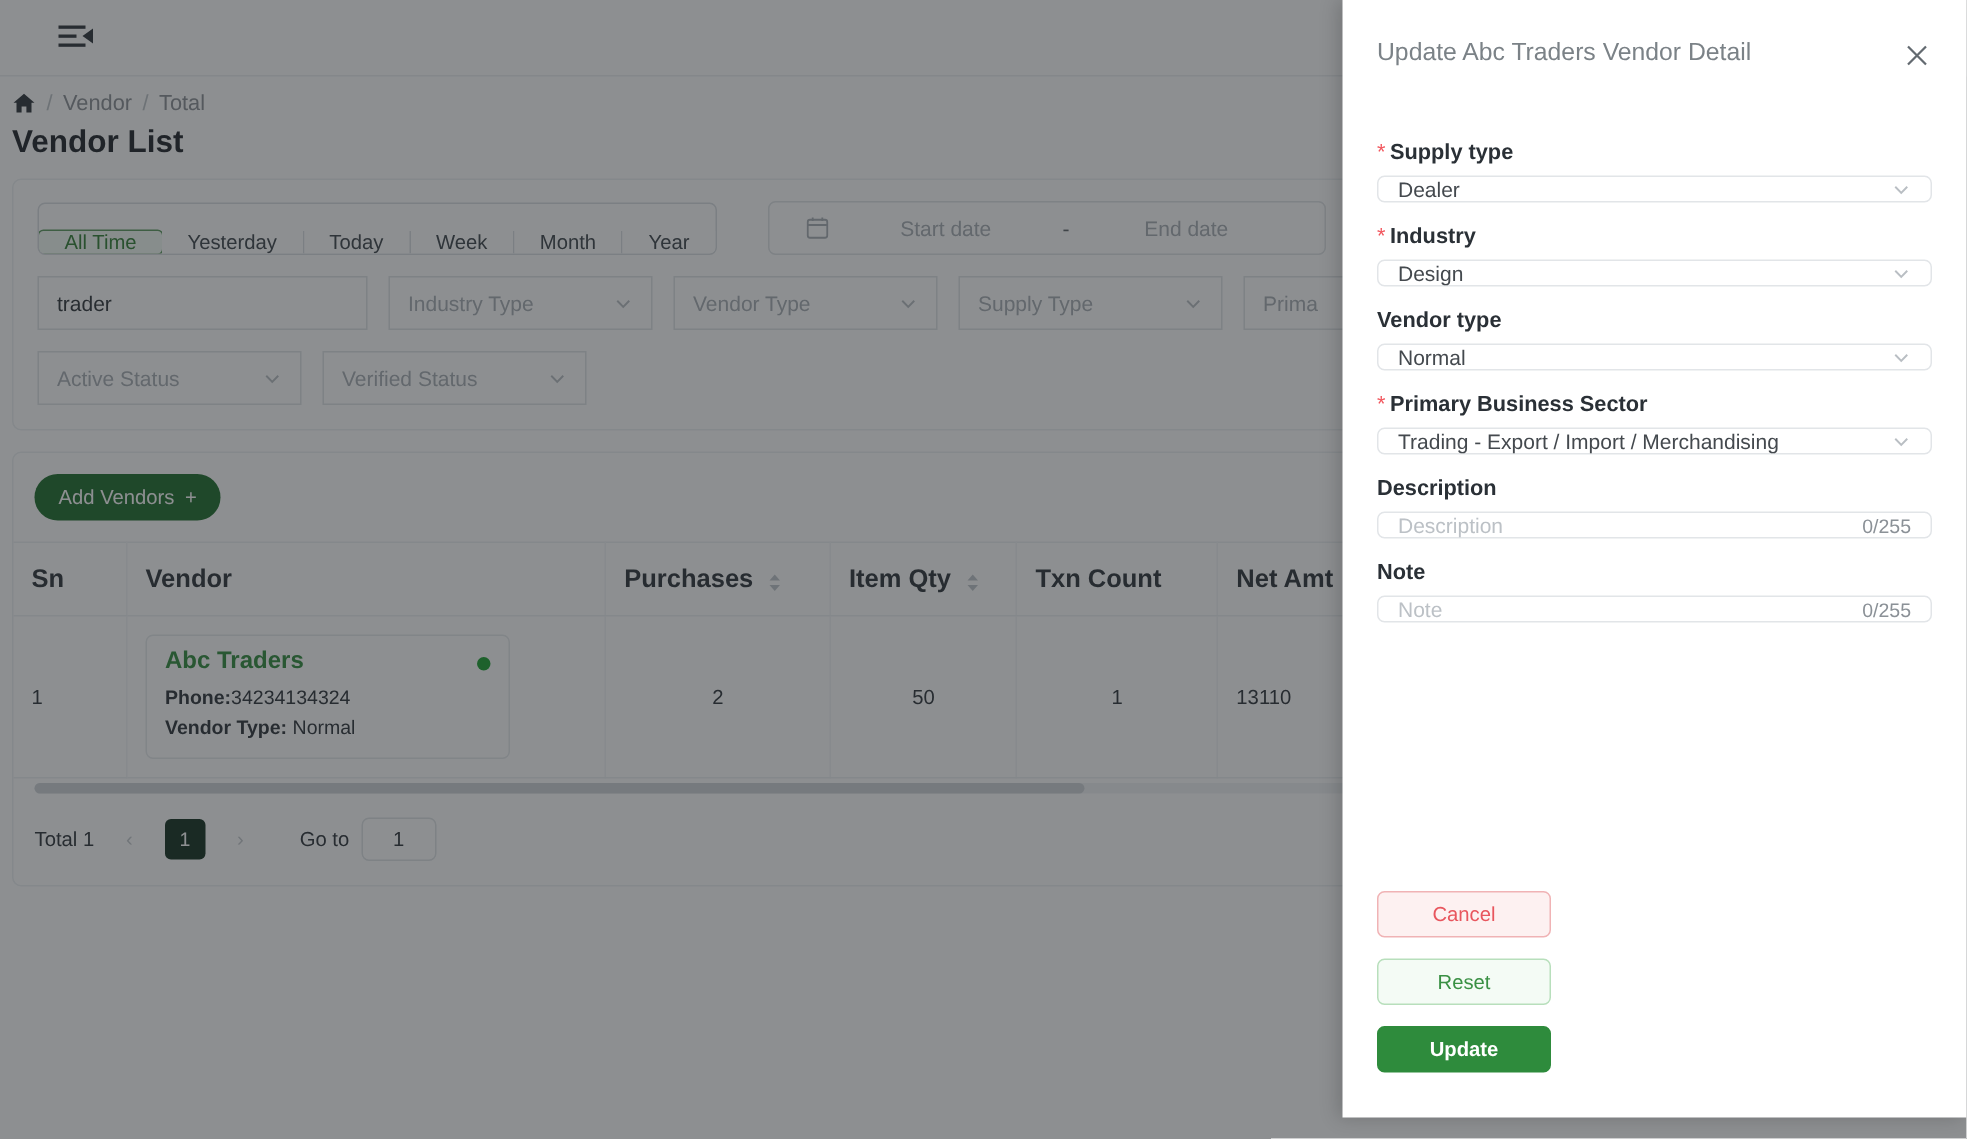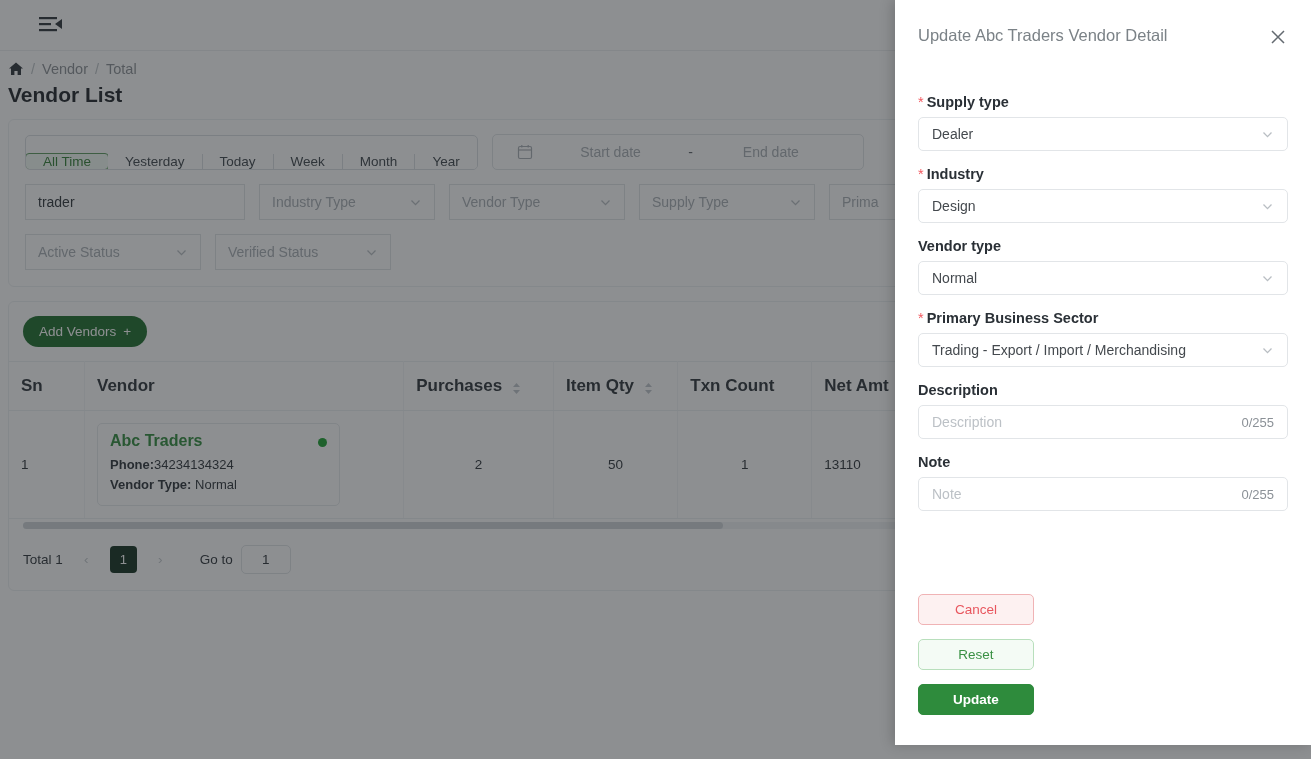--- a/index.html
+++ b/index.html
@@ -41,21 +41,21 @@
     display: flex; align-items: center; justify-content: center;
     padding: 0 17px; font-size: 13.5px; color: #3c4349;
     border-right: 1px solid #d9dde1; background: #fff; white-space: nowrap;
   }
   .seg .sgi:last-child { border-right: none; }
   .seg .sgi.active { background: #f3faf4; color: #2f7d32; border: 1px solid #5a9a5d; margin: -1px; border-radius: 4px; }
 
   .daterange {
     display: flex; align-items: center; height: 36px; width: 372px;
     border: 1px solid #dfe3e6; border-radius: 5px; background: #fff;
-    padding: 0 24px; gap: 10px; font-size: 14px; color: #a7adb3;
+    padding: 0 24px; gap: 10px; font-size: 14px; color: #a7adb3; margin-left: 20px;
   }
   .cal-ico { width: 16px; height: 16px; flex: none; }
   .dr-seg { flex: 1; text-align: center; }
   .dr-dash { color: #5c6268; }
 
   .ctrl {
     height: 36px; border: 1px solid #dfe3e6; border-radius: 0; background: #fff;
     display: flex; align-items: center; padding: 0 12px;
     font-size: 14px; color: #a7adb3; white-space: nowrap;
   }
@@ -116,21 +116,21 @@
     display: flex; flex-direction: column;
   }
   .dr-head { padding: 26px 22px 0 23px; display: flex; align-items: flex-start; }
   .dr-title { font-size: 16.5px; color: #7b8287; flex: 1; }
   .x-btn { width: 22px; height: 22px; cursor: pointer; }
   .dr-body { flex: 1; padding: 46px 23px 0 23px; overflow: hidden; }
   .fld { margin-bottom: 15px; }
   .fld-label { font-size: 14.5px; font-weight: bold; color: #2a3036; margin-bottom: 7px; }
   .req { color: #f2585f; margin-right: 3px; font-weight: normal; }
   .fctrl {
-    height: 34px; border: 1px solid #e2e5e8; border-radius: 5px;
+    height: 18px; border: 1px solid #e2e5e8; border-radius: 5px;
     display: flex; align-items: center; padding: 4px 13px; font-size: 14px; color: #44494e;
   }
   .fctrl .chev { margin-left: auto; padding-left: 12px; }
   .fctrl.placeholder { color: #bcc1c6; }
   .counter { margin-left: auto; font-size: 13px; color: #8b9197; padding-left: 10px; }
   .dr-foot { padding: 0 23px 30px 23px; display: flex; gap: 14px; flex-direction: column; }
   .btn {
     height: 31px; border-radius: 5px; font-size: 13.5px; font-family: inherit;
     display: flex; align-items: center; justify-content: center; cursor: pointer;
   }

